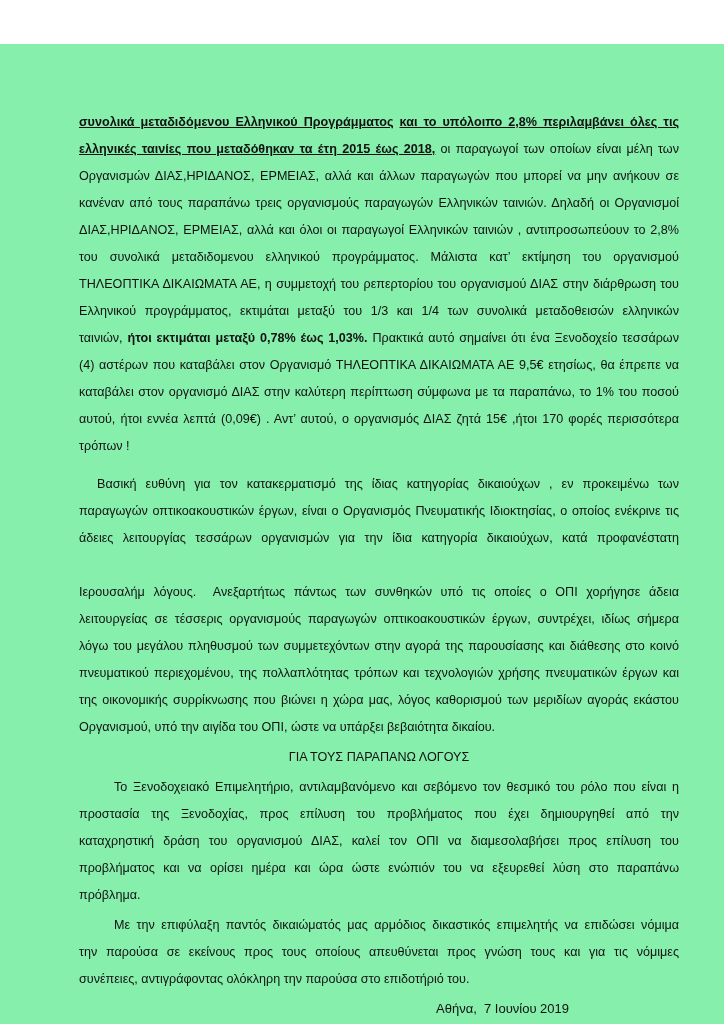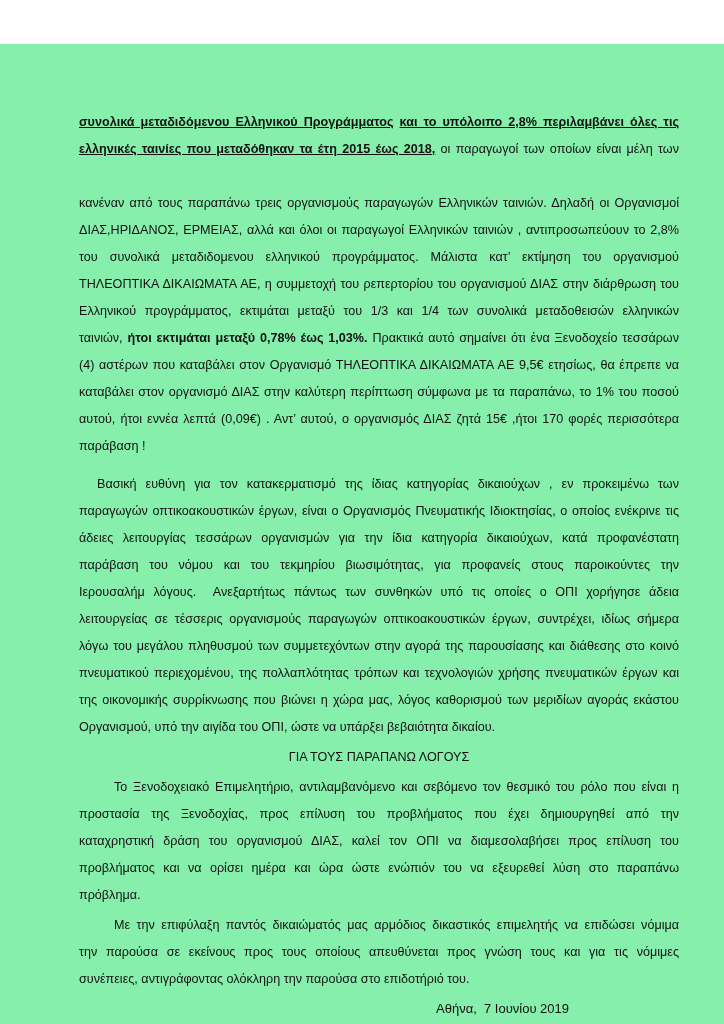--- a/index.html
+++ b/index.html
@@ -16,35 +16,35 @@
              font-family: "Liberation Serif", "DejaVu Serif", serif; font-size: 14px; }
   .date { position: absolute; left: 436px; top: 888px; font-size: 13px; line-height: 16px; }
 </style>
 </head>
 <body>
 
 <div class="page">
 
   <div class="line" style="top:70px"><span class="u">συνολικά μεταδιδόμενου Ελληνικού Προγράμματος</span><span> </span><span class="u">και το υπόλοιπο 2,8% περιλαμβάνει όλες τις</span></div>
   <div class="line" style="top:97px"><span class="u">ελληνικές ταινίες που μεταδόθηκαν τα έτη 2015 έως 2018,</span><span> οι παραγωγοί των οποίων είναι μέλη των</span></div>
+  <div class="line" style="top:124px">Οργανισμών ΔΙΑΣ,ΗΡΙΔΑΝΟΣ, ΕΡΜΕΙΑΣ, αλλά και άλλων παραγωγών που μπορεί να μην ανήκουν σε</div>
   <div class="line" style="top:151px">κανέναν από τους παραπάνω τρεις οργανισμούς παραγωγών Ελληνικών ταινιών. Δηλαδή οι Οργανισμοί</div>
   <div class="line" style="top:178px">ΔΙΑΣ,ΗΡΙΔΑΝΟΣ, ΕΡΜΕΙΑΣ, αλλά και όλοι οι παραγωγοί Ελληνικών ταινιών , αντιπροσωπεύουν το 2,8%</div>
   <div class="line" style="top:205px">του συνολικά μεταδιδομενου ελληνικού προγράμματος. Μάλιστα κατ’ εκτίμηση του οργανισμού</div>
   <div class="line" style="top:232px">ΤΗΛΕΟΠΤΙΚΑ ΔΙΚΑΙΩΜΑΤΑ ΑΕ, η συμμετοχή του ρεπερτορίου του οργανισμού ΔΙΑΣ στην διάρθρωση του</div>
   <div class="line" style="top:259px">Ελληνικού προγράμματος, εκτιμάται μεταξύ του 1/3 και 1/4 των συνολικά μεταδοθεισών ελληνικών</div>
   <div class="line" style="top:286px"><span>ταινιών, </span><span class="b">ήτοι εκτιμάται μεταξύ 0,78% έως 1,03%.</span><span> Πρακτικά αυτό σημαίνει ότι ένα Ξενοδοχείο τεσσάρων</span></div>
   <div class="line" style="top:313px">(4) αστέρων που καταβάλει στον Οργανισμό ΤΗΛΕΟΠΤΙΚΑ ΔΙΚΑΙΩΜΑΤΑ ΑΕ 9,5€ ετησίως, θα έπρεπε να</div>
   <div class="line" style="top:340px">καταβάλει στον οργανισμό ΔΙΑΣ στην καλύτερη περίπτωση σύμφωνα με τα παραπάνω, το 1% του ποσού</div>
   <div class="line" style="top:367px">αυτού, ήτοι εννέα λεπτά (0,09€) . Αντ’ αυτού, ο οργανισμός ΔΙΑΣ ζητά 15€ ,ήτοι 170 φορές περισσότερα</div>
-  <div class="line last" style="top:394px">παράβαση !</div>
+  <div class="line last" style="top:394px">τρόπων !</div>
 
   <div class="line" style="top:432px; white-space:pre">  Βασική ευθύνη για τον κατακερματισμό της ίδιας κατηγορίας δικαιούχων , εν προκειμένω των</div>
   <div class="line" style="top:459px">παραγωγών οπτικοακουστικών έργων, είναι ο Οργανισμός Πνευματικής Ιδιοκτησίας, ο οποίος ενέκρινε τις</div>
   <div class="line" style="top:486px">άδειες λειτουργίας τεσσάρων οργανισμών για την ίδια κατηγορία δικαιούχων, κατά προφανέστατη</div>
-  <div class="line" style="top:513px">παράβαση του νόμου και του τεκμηρίου βιωσιμότητας, για προφανείς στους παροικούντες την</div>
   <div class="line" style="top:567px">λειτουργείας σε τέσσερις οργανισμούς παραγωγών οπτικοακουστικών έργων, συντρέχει, ιδίως σήμερα</div>
   <div class="line" style="top:540px; white-space:pre">Ιερουσαλήμ λόγους.  Ανεξαρτήτως πάντως των συνθηκών υπό τις οποίες ο ΟΠΙ χορήγησε άδεια</div>
   <div class="line" style="top:594px">λόγω του μεγάλου πληθυσμού των συμμετεχόντων στην αγορά της παρουσίασης και διάθεσης στο κοινό</div>
   <div class="line" style="top:621px">πνευματικού περιεχομένου, της πολλαπλότητας τρόπων και τεχνολογιών χρήσης πνευματικών έργων και</div>
   <div class="line" style="top:648px">της οικονομικής συρρίκνωσης που βιώνει η χώρα μας, λόγος καθορισμού των μεριδίων αγοράς εκάστου</div>
   <div class="line last" style="top:675px">Οργανισμού, υπό την αιγίδα του ΟΠΙ, ώστε να υπάρξει βεβαιότητα δικαίου.</div>
 
   <div class="line center" style="top:705px">ΓΙΑ ΤΟΥΣ ΠΑΡΑΠΑΝΩ ΛΟΓΟΥΣ</div>
 
   <div class="line" style="top:735px; left:114px; width:565px">Το Ξενοδοχειακό Επιμελητήριο, αντιλαμβανόμενο και σεβόμενο τον θεσμικό του ρόλο που είναι η</div>

